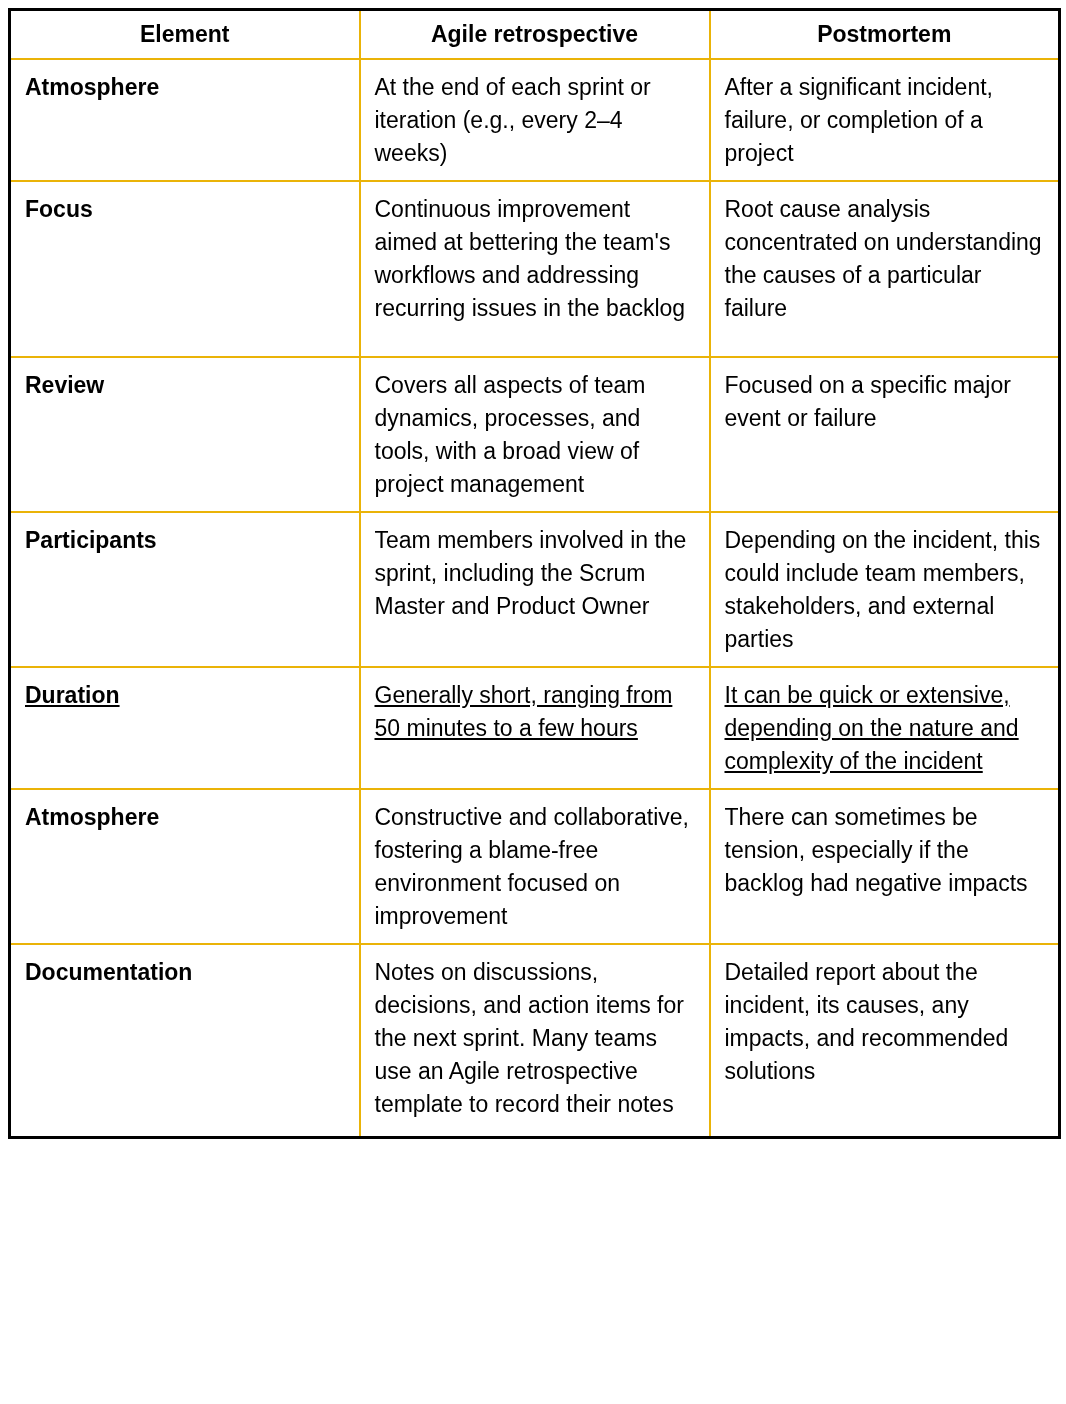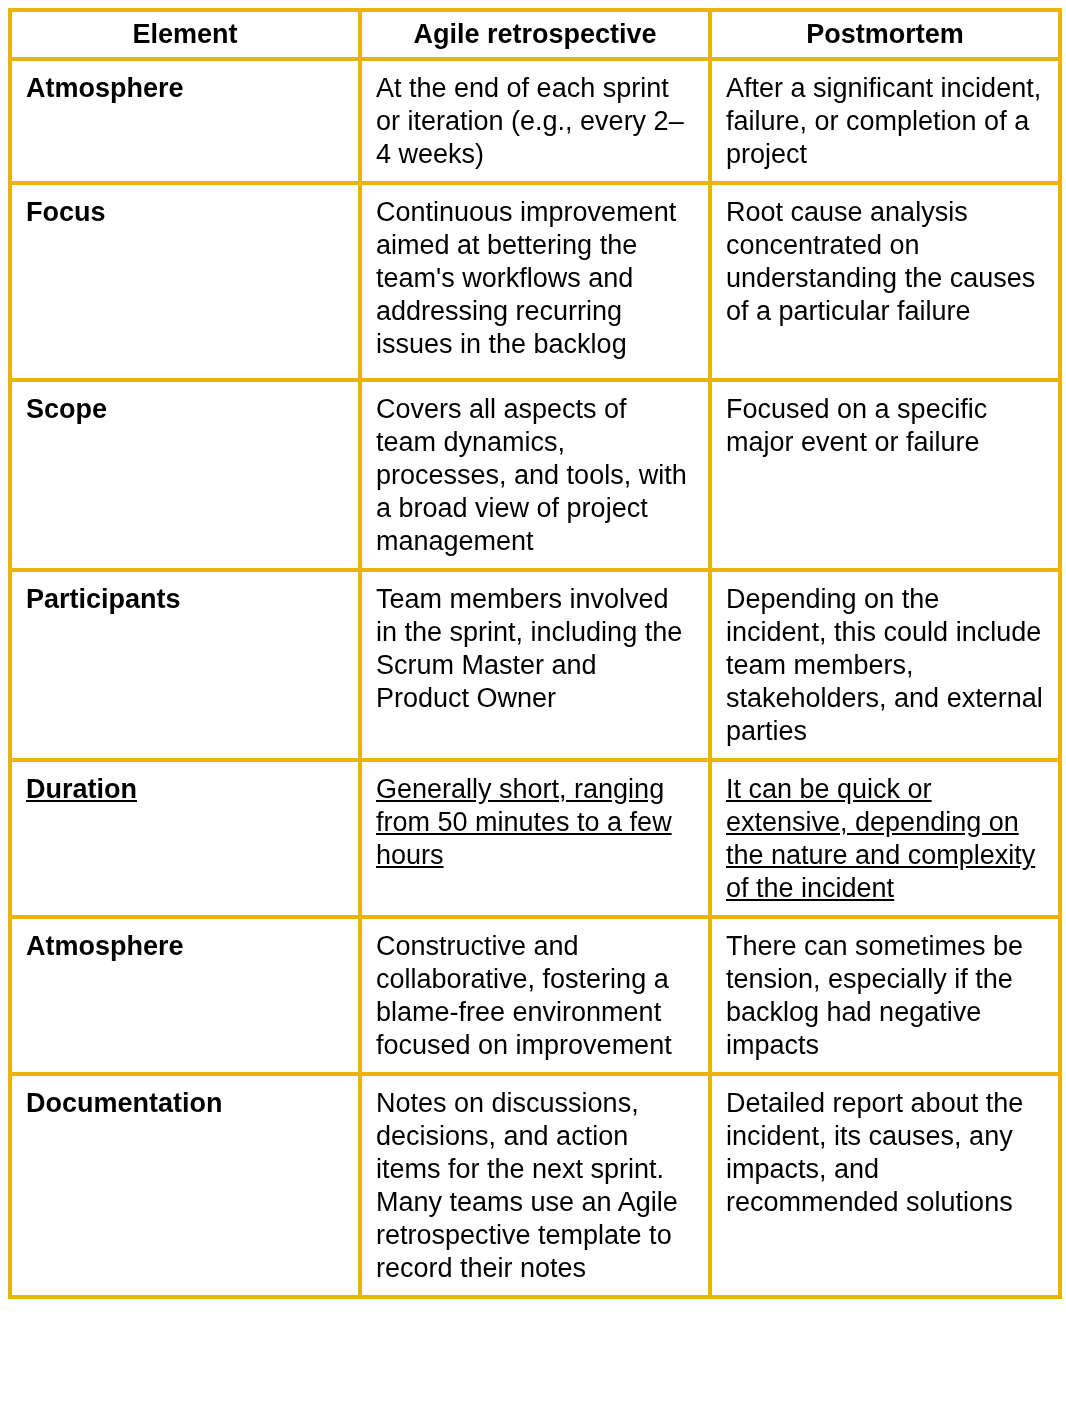--- a/index.html
+++ b/index.html
@@ -18,40 +18,40 @@
   }
   table.compare {
     border-collapse: collapse;
     table-layout: fixed;
     width: 1050px;
     border: 3px solid #000000;
   }
   table.compare col { width: 350px; }
   table.compare th,
   table.compare td {
-    border: 4px solid #eab308;
-    font-size: 27px;
+    border: 2px solid #eab308;
+    font-size: 23px;
     line-height: 33px;
     padding: 11px 14px 10px 14px;
     vertical-align: top;
     text-align: left;
     box-sizing: border-box;
     overflow: hidden;
   }
   table.compare th {
     text-align: center;
     vertical-align: middle;
     font-weight: bold;
     padding: 4px 8px;
   }
   td.element-cell { font-weight: bold; }
   tr.r-header        { height: 49px;  }
   tr.r-purpose       { height: 171px; }
   tr.r-frequency     { height: 109px; }
-  tr.r-focus         { height: 197px; }
+  tr.r-focus         { height: 176px; }
   tr.r-scope         { height: 140px; }
   tr.r-participants  { height: 140px; }
   tr.r-duration      { height: 110px; text-decoration: underline; }
   tr.r-output        { height: 168px; }
   tr.r-atmosphere    { height: 140px; }
   tr.r-documentation { height: 194px; }
 </style>
 </head>
 <body>
 
@@ -74,21 +74,21 @@
         <td class="element-cell">Atmosphere</td>
         <td>At the end of each sprint or iteration (e.g., every 2–4 weeks)</td>
         <td>After a significant incident, failure, or completion of a project</td>
       </tr>
       <tr class="r-focus">
         <td class="element-cell">Focus</td>
         <td>Continuous improvement aimed at bettering the team's workflows and addressing recurring issues in the backlog</td>
         <td>Root cause analysis concentrated on understanding the causes of a particular failure</td>
       </tr>
       <tr class="r-scope">
-        <td class="element-cell">Scope</td>
+        <td class="element-cell">Review</td>
         <td>Covers all aspects of team dynamics, processes, and tools, with a broad view of project management</td>
         <td>Focused on a specific major event or failure</td>
       </tr>
       <tr class="r-participants">
         <td class="element-cell">Participants</td>
         <td>Team members involved in the sprint, including the Scrum Master and Product Owner</td>
         <td>Depending on the incident, this could include team members, stakeholders, and external parties</td>
       </tr>
       <tr class="r-duration">
         <td class="element-cell">Duration</td>

